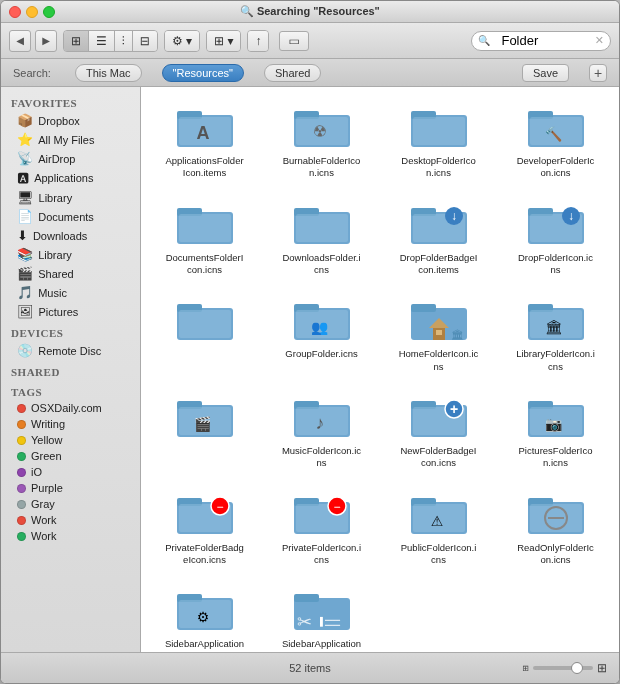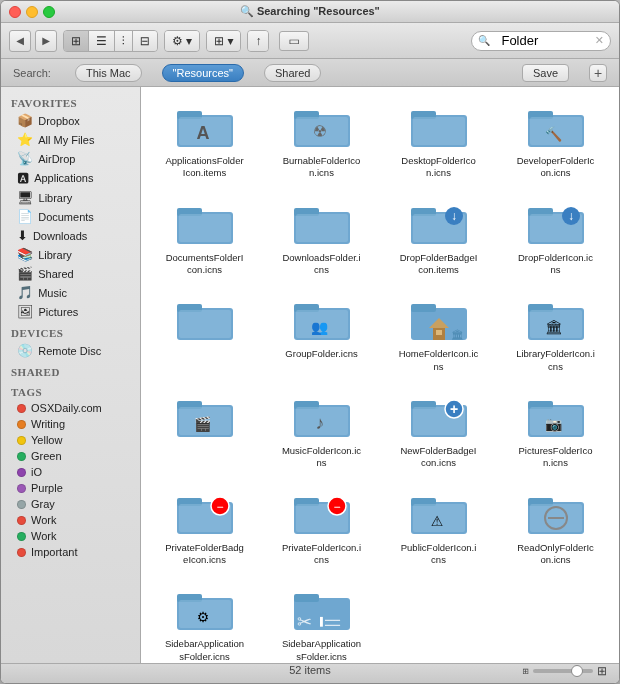--- a/index.html
+++ b/index.html
@@ -245,24 +245,25 @@
     .file-label {
       font-size: 9.5px;
       color: #222;
       text-align: center;
       line-height: 1.3;
       word-break: break-all;
       max-width: 80px;
     }
     
     .statusbar {
-      height: 20px;
+      height: 31px;
       background: linear-gradient(to bottom, #d8d8d8, #c8c8c8);
       border-top: 1px solid #aaa;
       display: flex;
+      align-items: center;
       justify-content: center;
       font-size: 11px;
       color: #444;
       flex-shrink: 0;
       position: relative;
     }
     .statusbar-slider {
       position: absolute;
       right: 12px;
       display: flex;
@@ -430,24 +431,20 @@
         <span>Gray</span>
       </div>
       <div class="sidebar-item">
         <div class="tag-dot" style="background:#e74c3c;"></div>
         <span>Work</span>
       </div>
       <div class="sidebar-item">
         <div class="tag-dot" style="background:#27ae60;"></div>
         <span>Work</span>
       </div>
-      <div class="sidebar-item">
-        <div class="tag-dot" style="background:#e74c3c;"></div>
-        <span>Important</span>
-      </div>
     </div>
 
     <div class="content">
       <div class="file-grid" id="file-grid">
 
       <div class="file-item">
             <div class="folder-icon">
       <svg width="60" height="50" viewBox="0 0 60 50" xmlns="http://www.w3.org/2000/svg">
         <rect x="2" y="14" width="56" height="32" rx="3" fill="#6fa7d0"></rect>
         <rect x="2" y="10" width="25" height="8" rx="2" fill="#5c9bc4"></rect>

